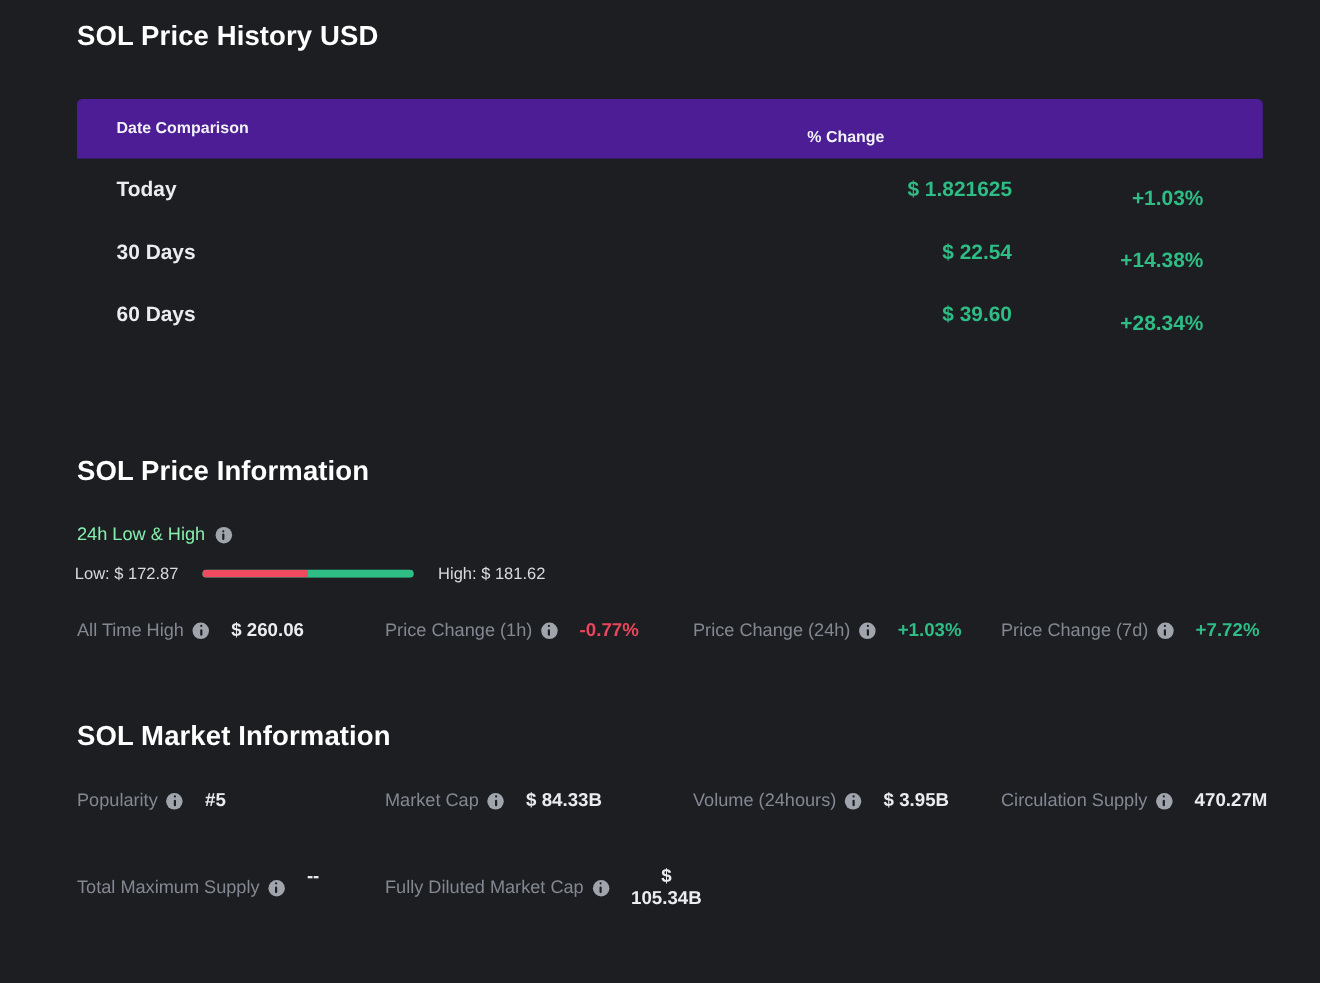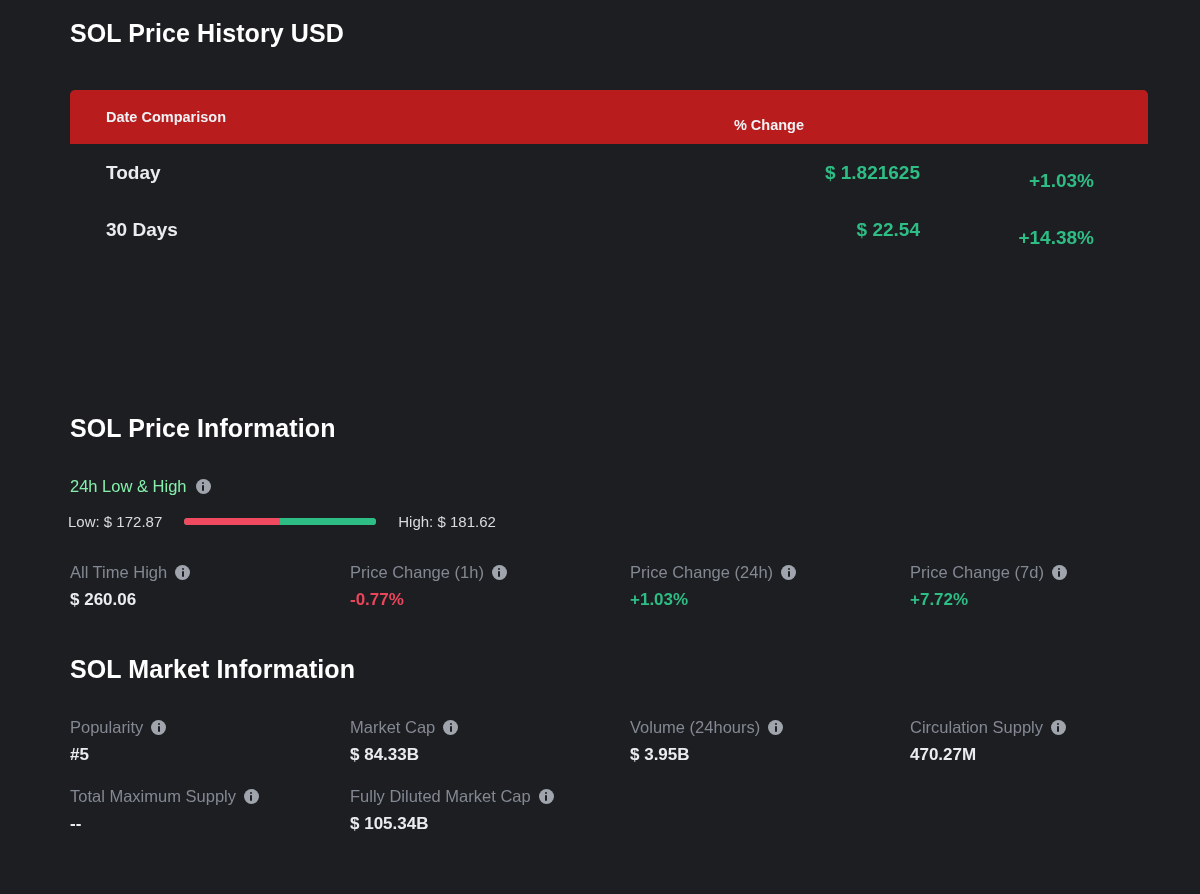--- a/index.html
+++ b/index.html
@@ -37,21 +37,21 @@
   .history-table {
     position: absolute;
     left: 70px;
     top: 90px;
     width: 1078px;
   }
   .table-head {
     display: flex;
     align-items: center;
     height: 54px;
-    background: #b91c1c;
+    background: #4c1d95;
     border-radius: 5px 5px 0 0;
   }
   .table-head .th {
     color: #f0f2f5;
     font-size: 14.5px;
     font-weight: bold;
   }
   .col-date   { width: 560px; padding-left: 36px; }
   .col-amount { width: 290px; text-align: right; }
   .col-pct    { width: 192px; text-align: right; padding-right: 18px; margin-top: 16px; }
@@ -115,21 +115,21 @@
     position: absolute;
     left: 70px;
     width: 1080px;
     display: grid;
     grid-template-columns: 280px 280px 280px 280px;
   }
   #grid-price  { top: 563px; }
   #grid-market-1 { top: 718px; }
   #grid-market-2 { top: 787px; }
 
-  .stat-cell { display: flex; flex-direction: column; gap: 8px; }
+  .stat-cell { display: flex; flex-direction: row; gap: 20px; text-align: center; }
   .stat-head {
     display: flex;
     align-items: center;
     gap: 8px;
   }
   .stat-name {
     color: #838892;
     font-size: 16.5px;
     font-weight: normal;
     white-space: nowrap;
@@ -191,20 +191,25 @@
       <div class="td val up col-amount">$ 1.821625</div>
       <div class="td val up col-pct">+1.03%</div>
     </div>
 
     <div class="table-row">
       <div class="td date col-date">30 Days</div>
       <div class="td val up col-amount">$ 22.54</div>
       <div class="td val up col-pct">+14.38%</div>
     </div>
 
+    <div class="table-row">
+      <div class="td date col-date">60 Days</div>
+      <div class="td val up col-amount">$ 39.60</div>
+      <div class="td val up col-pct">+28.34%</div>
+    </div>
 
   </div>
 
   <div class="section-title" id="title-priceinfo">SOL Price Information</div>
 
   <div class="lowhigh-label">
     <span class="muted-label">24h Low &amp; High</span>
     <span class="info-icon"></span>
   </div>
 

